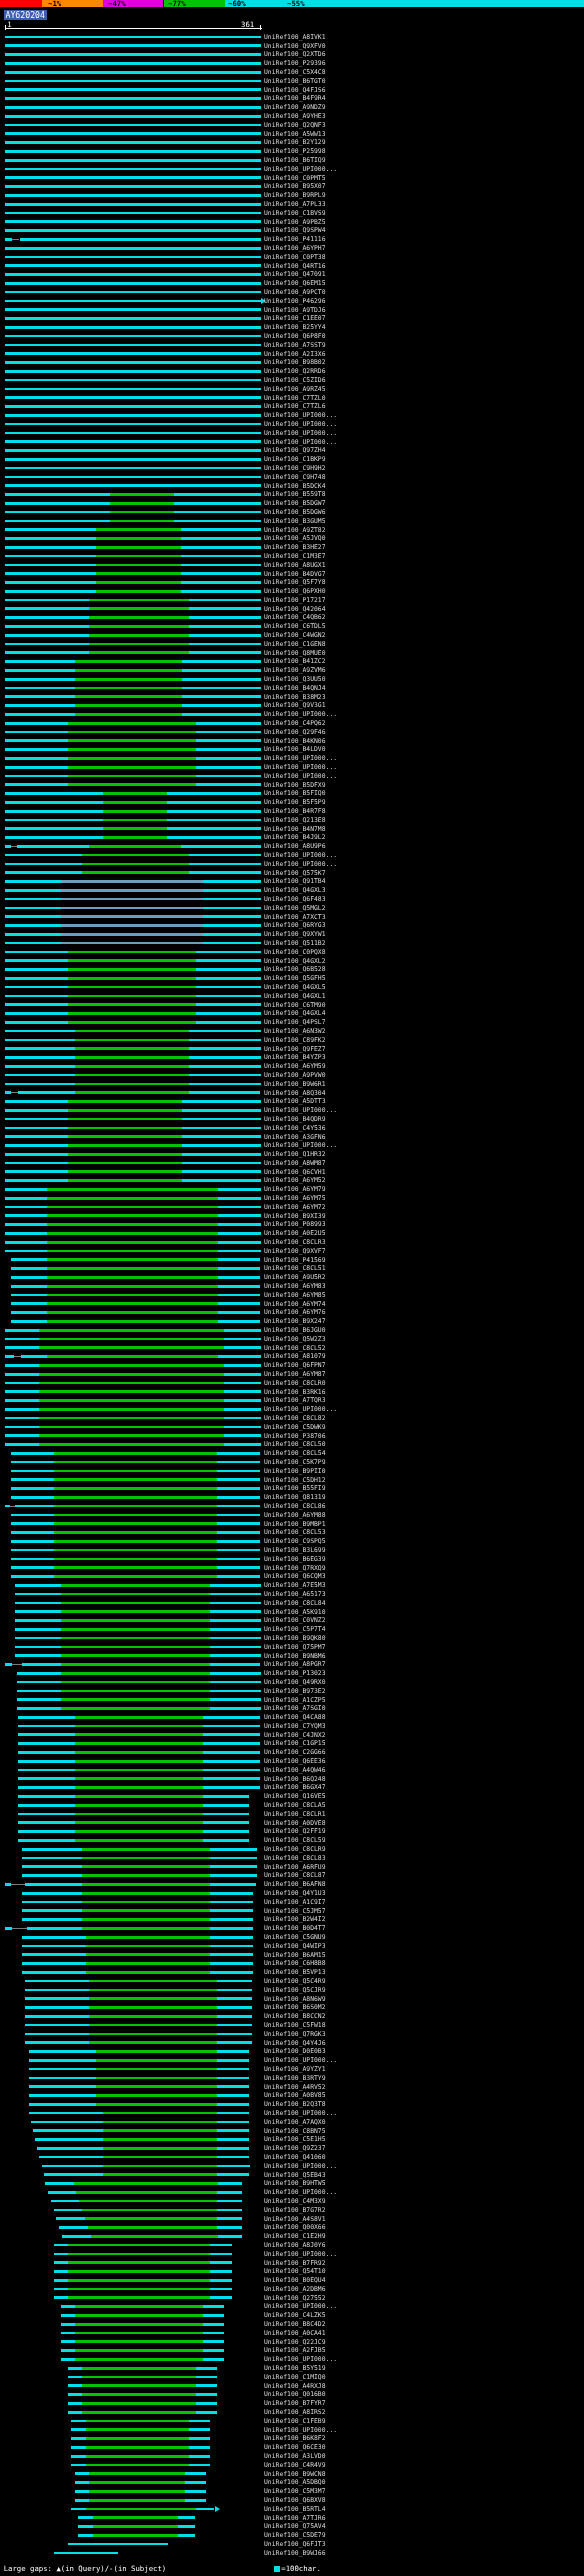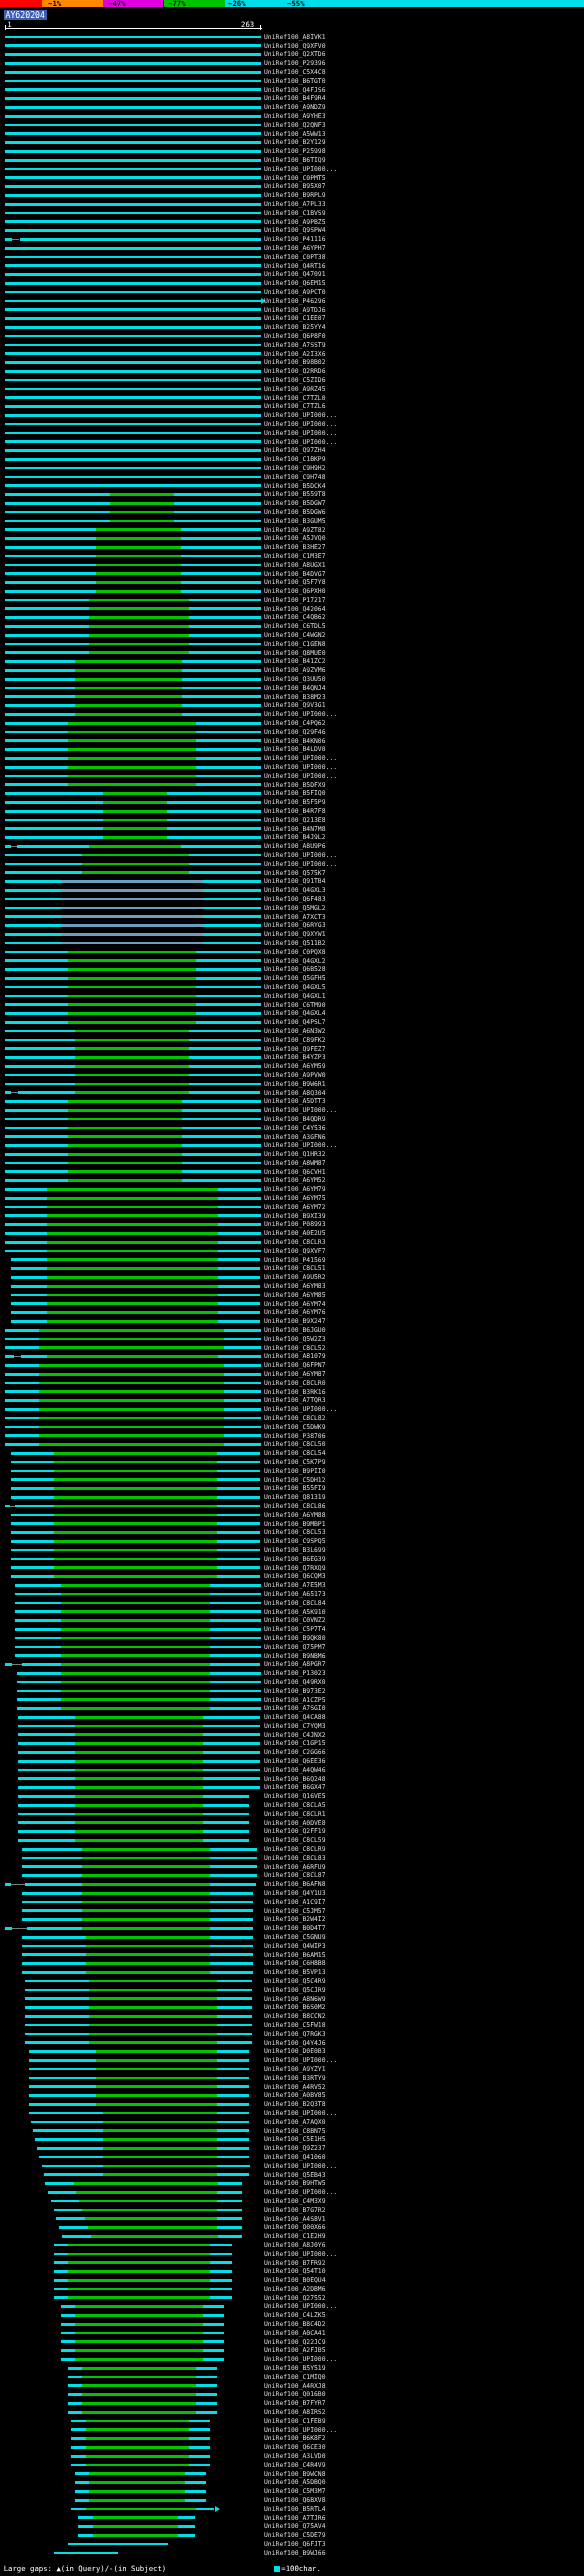--- a/index.html
+++ b/index.html
@@ -34,29 +34,29 @@
 
 <div class="scalebar" id="scalebar">
     <div class="scaleseg" style="left: 0px; width: 42px; background: rgb(255, 0, 0);"></div>
     <div class="scaleseg" style="left: 42px; width: 61px; background: rgb(255, 136, 0);"></div>
     <div class="scaleseg" style="left: 103px; width: 60px; background: rgb(224, 0, 224);"></div>
     <div class="scaleseg" style="left: 164px; width: 61px; background: rgb(0, 196, 0);"></div>
     <div class="scaleseg" style="left: 225px; width: 360px; background: rgb(0, 223, 232);"></div>
     <span class="scalelabel" style="left: 48px;">~1%</span>
     <span class="scalelabel" style="left: 108px;">~47%</span>
     <span class="scalelabel" style="left: 168px;">~77%</span>
-    <span class="scalelabel" style="left: 228px;">~26%</span>
+    <span class="scalelabel" style="left: 228px;">~60%</span>
     <span class="scalelabel" style="left: 287px;">~55%</span>
   </div>
 
 <div class="queryname">AY620204</div>
 
 <div class="ruler">
   <span class="ruler-start">1</span>
-  <span class="ruler-end">263</span>
+  <span class="ruler-end">361</span>
   <div class="ruler-line"></div>
   <div class="ruler-tick" style="left:4.6px"></div>
   <div class="ruler-tick" style="left:260px"></div>
 </div>
 
 <div class="plot" id="plot">
     <div class="row">
       <div class="bar" style="left: 4.6px; width: 256px; background: rgb(0, 223, 232);"></div>
       <span class="hit-label">UniRef100_A8IVK1</span>
     </div>

